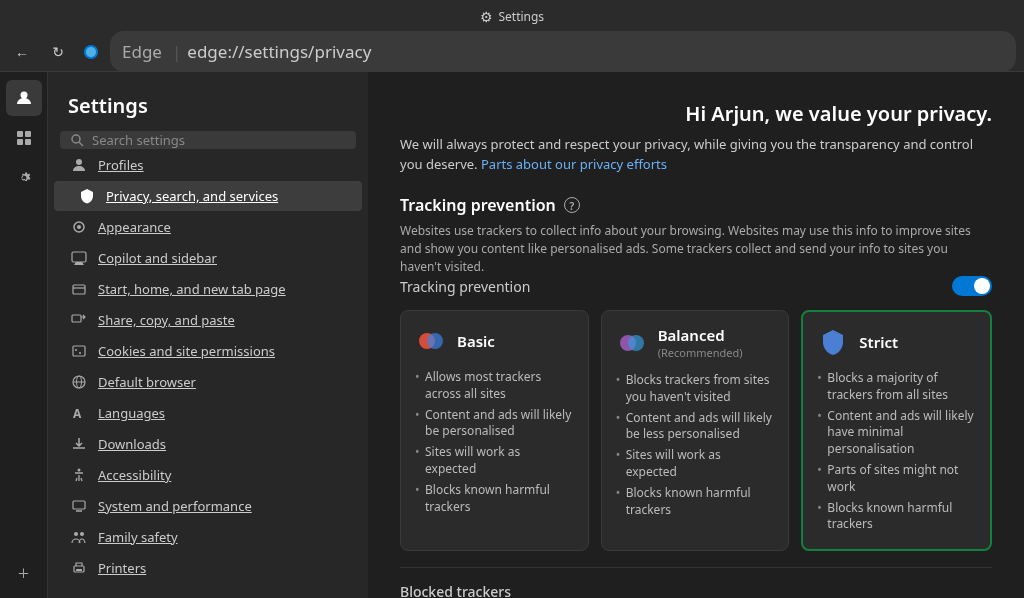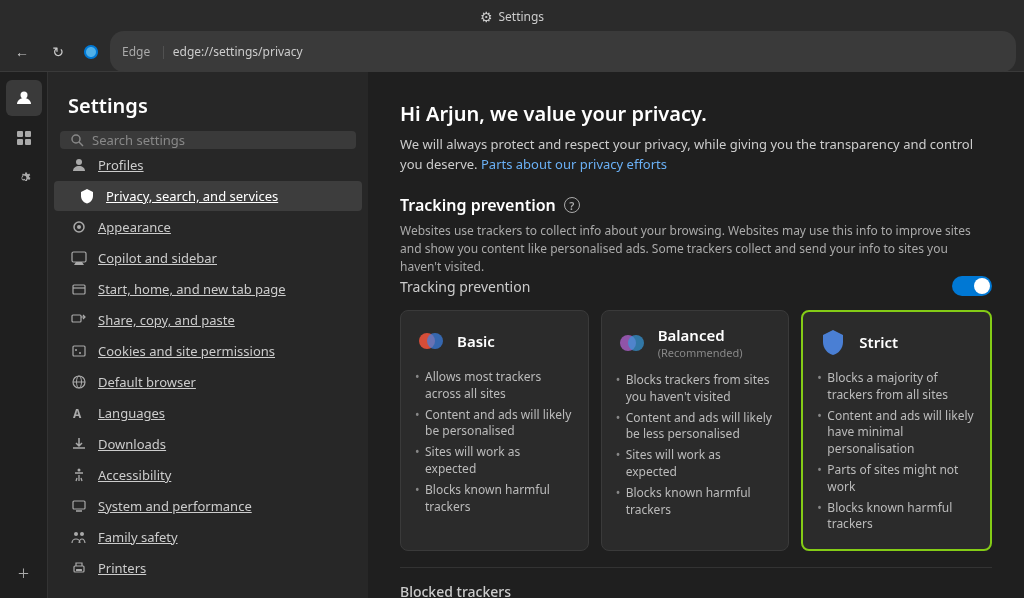--- a/index.html
+++ b/index.html
@@ -57,21 +57,21 @@
       display: flex; align-items: center; justify-content: center;
     }
     .address-bar {
       flex: 1;
       height: 41px;
       background: #3a3a3a;
       border-radius: 14px;
       display: flex;
       align-items: center;
       padding: 0 12px;
-      font-size: 12px;
+      font-size: 17px;
       color: #ccc;
       gap: 6px;
     }
 
     
     .main-layout {
       display: flex;
       flex: 1;
       overflow: hidden;
     }
@@ -158,20 +158,21 @@
       flex: 1;
       background: #1f1f1f;
       overflow-y: auto;
       padding: 28px 32px;
     }
     .privacy-header h2 {
       font-size: 20px;
       font-weight: 600;
       color: #fff;
       margin-bottom: 8px;
+      text-align: right;
     }
     .privacy-header p {
       font-size: 13px;
       color: #ccc;
       line-height: 1.5;
       max-width: 680px;
     }
     .privacy-header a {
       color: #6ab0f5;
       text-decoration: none;
@@ -233,21 +234,21 @@
     }
     .card {
       flex: 1;
       background: #2b2b2b;
       border-radius: 8px;
       padding: 14px;
       border: 1px solid #3a3a3a;
       cursor: pointer;
     }
     .card.selected {
-      border: 2px solid #84cc16;
+      border: 2px solid #15803d;
       background: #2b2b2b;
     }
     .card-header {
       display: flex;
       align-items: center;
       gap: 10px;
       margin-bottom: 10px;
     }
     .card-icon {
       width: 32px; height: 32px;

